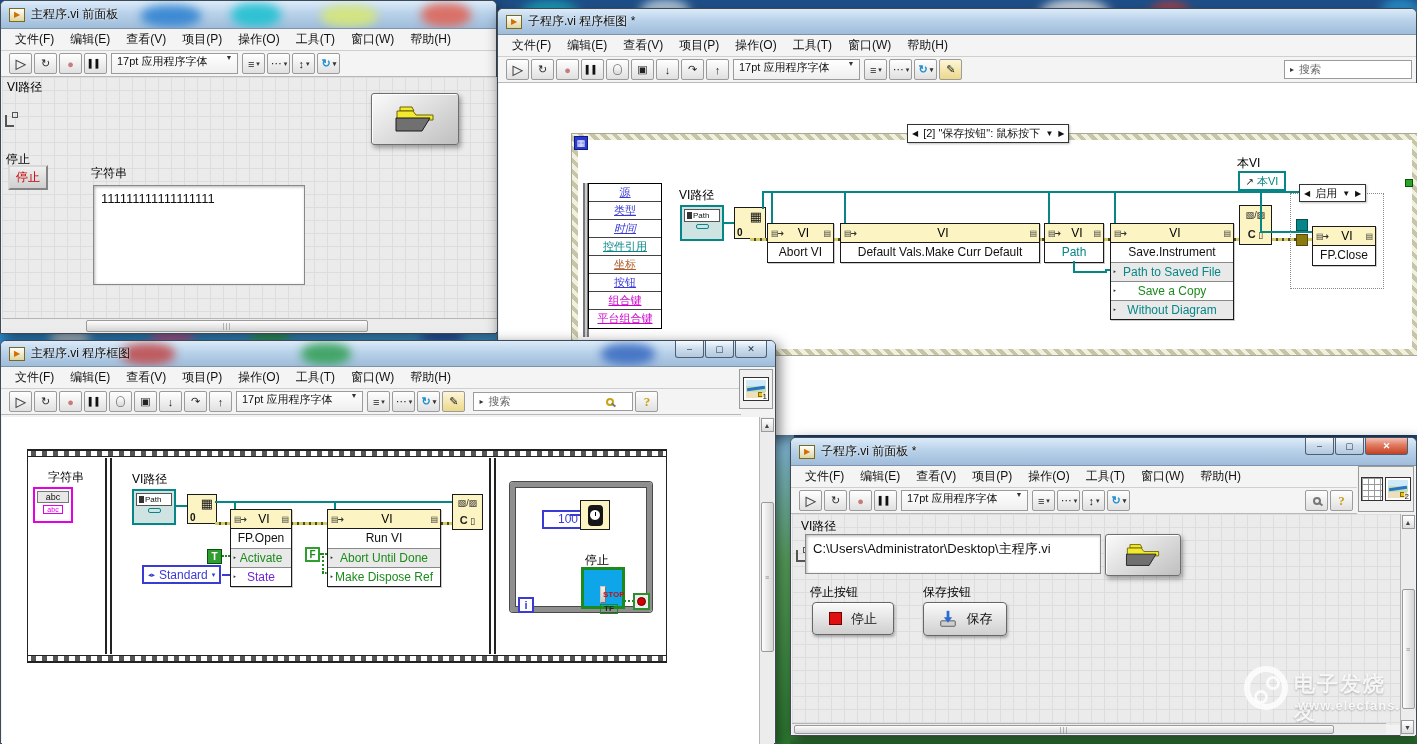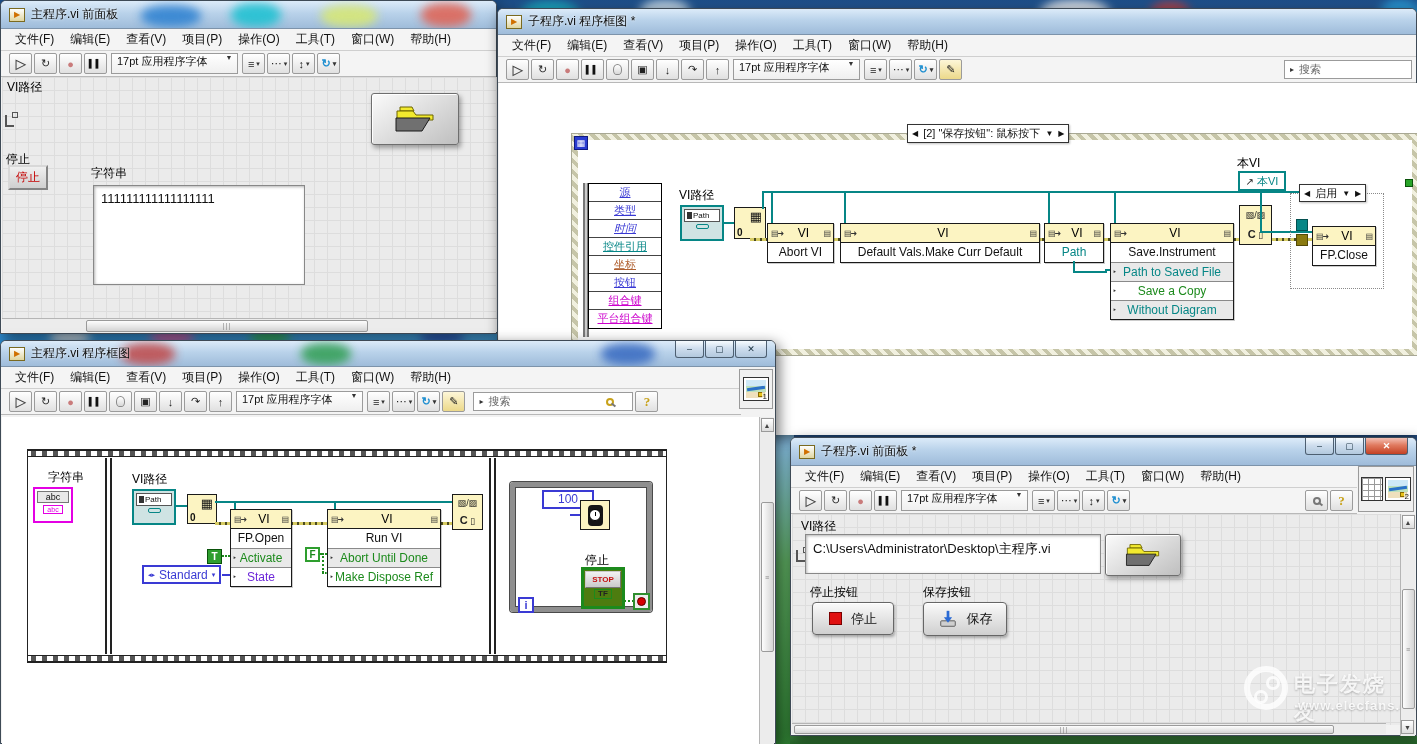--- a/index.html
+++ b/index.html
@@ -87,21 +87,21 @@
 .enumc .g{font-size:7px}
 .nconst{position:absolute;border:2px solid #3a3ad4;background:#fff;color:#3a3ad4;font-size:12px;text-align:center;line-height:14px}
 .iterm{position:absolute;border:2px solid #3a3ad4;background:#fff;color:#3a3ad4;font-weight:bold;font-size:11px;text-align:center;line-height:12px}
 .lcond{position:absolute;border:2px solid #2e8e2e;background:#ededed;display:flex;align-items:center;justify-content:center}
 .lcond .c{width:9px;height:9px;border-radius:50%;background:#d40000;border:1px solid #5a0000}
 .tout{position:absolute;background:#2a3cd0;border:1px solid #101a80;color:#fff;font-size:9px;text-align:center;line-height:13px}
 .tvi{position:absolute;border:2px solid #068686;background:#fff;display:flex;align-items:center;justify-content:center;gap:3px;font-size:11px}
 .tvi .a{color:#111;font-size:10px}
 .tvi .t{color:#068686}
 .dotted{position:absolute;border:1px dotted #8a8a8a}
-.stpt{position:absolute;border:2px solid #1c8a1c;background:#4d7c0f;padding:1px;box-shadow:0 0 0 1px #1c8a1c}
+.stpt{position:absolute;border:2px solid #1c8a1c;background:#0ea5e9;padding:16px;box-shadow:0 0 0 1px #1c8a1c}
 .stpbtn{border:1px outset #c9c9c9;background:linear-gradient(#f2f2f2,#cacaca);color:#c41111;font-weight:bold;font-size:8px;text-align:center;padding:3px 2px}
 .stptf{font-size:8px;font-weight:bold;color:#222;text-align:center;border:1px solid #1c8a1c;width:18px;margin:1px auto 0;line-height:8px}
 .clk{position:absolute;background:#fcf4c2;border:1px solid #1a1a1a;display:flex;align-items:center;justify-content:center}
 .watch{width:15px;height:21px;background:#161616;border-radius:4px;display:flex;align-items:center;justify-content:center}
 .wface{width:12px;height:12px;background:#fff;border-radius:50%;border:1px solid #000;position:relative}
 .wface::after{content:"";position:absolute;left:5px;top:2px;width:1px;height:4px;background:#000}
 .seq{position:absolute;border:1px solid #222}
 .film{position:absolute;height:7px;border-top:1px solid #222;border-bottom:1px solid #222;background:repeating-linear-gradient(90deg,#fff 0 3px,#555 3px 8px,#fff 8px 11px)}
 .fdiv{position:absolute;width:7px;border-left:2px solid #222;border-right:2px solid #222;background:#fff}
 .wloop{position:absolute;border:5px solid #8f8f8f;border-radius:3px;box-shadow:0 0 0 1px #4a4a4a,inset 0 0 0 1px #4a4a4a}
@@ -514,21 +514,21 @@
           <div class="irow" style="color: rgb(28, 138, 28);">Abort Until Done</div>
           <div class="irow" style="color: rgb(28, 138, 28);">Make Dispose Ref</div>
         </div>
     </div>
     <div class="cref" style="left:450px;top:77px;width:31px;height:36px">
       <span>▧/▨</span>
       <span><b>C</b> <span>▯</span></span>
     </div>
 
     <div class="wloop" style="left:508px;top:65px;width:142px;height:130px"></div>
-    <div class="nconst" style="left:540px;top:73px;width:52px;height:19px">100</div>
+    <div class="nconst" style="left:540px;top:93px;width:52px;height:19px">100</div>
     <div class="wbl" style="left:568px;top:97px;width:10px;height:2px"></div>
     <div class="clk" style="left:578px;top:83px;width:30px;height:30px">
         <div class="watch">
           <div class="wface"></div>
         </div>
       </div>
     <div class="lbl" style="left:583px;top:135px">停止</div>
     <div class="stpt" style="left:580px;top:151px;width:42px;height:40px">
       <div class="stpbtn">STOP</div>
       <div class="stptf">TF</div>

